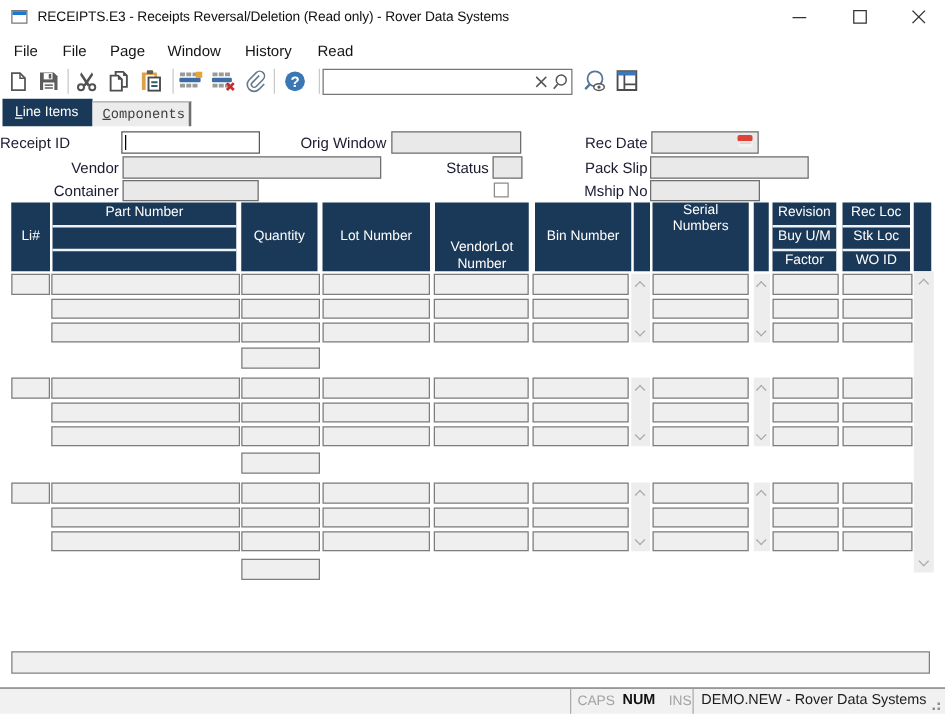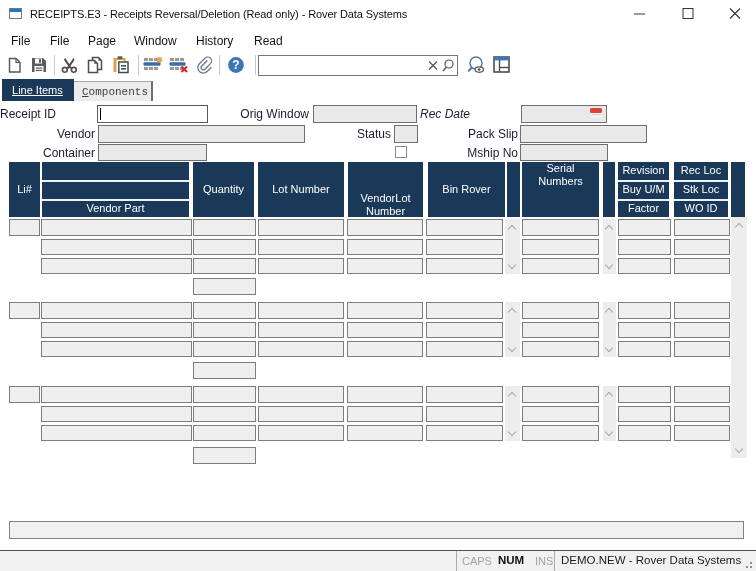--- a/index.html
+++ b/index.html
@@ -120,31 +120,31 @@
 
 <div class="abs" style="left:258px; top:55px; width:200px; height:21px; background:#fff; border:1px solid #767676;"></div>
 <svg class="abs" style="left:426px; top:58px;" width="32" height="15" viewBox="0 0 32 15">
   <line x1="3" y1="3.5" x2="11" y2="11.5" stroke="#555" stroke-width="1.2"></line>
   <line x1="11" y1="3.5" x2="3" y2="11.5" stroke="#555" stroke-width="1.2"></line>
   <circle cx="23" cy="6" r="4" fill="none" stroke="#555" stroke-width="1.2"></circle>
   <line x1="20" y1="9.5" x2="17" y2="13" stroke="#555" stroke-width="1.3"></line>
 </svg>
 
 <div class="abs" style="left:2px; top:79px; width:72px; height:22px; background:#1a3857;"></div>
-<div class="lbl" style="left:12px; top:84px; color:#fff; font-size:11px;text-decoration:underline;"><span style="text-decoration:underline;">L</span>ine Items</div>
+<div class="lbl" style="left:12px; top:84px; color:#fff; font-size:11px;"><span style="text-decoration:underline;">L</span>ine Items</div>
 <div class="abs" style="left:74px; top:81px; width:79px; height:20px; background:#ececec; border-top:1px solid #a8a8a8; border-right:2px solid #6e6e6e;"></div>
 <div class="lbl" style="left:82px; top:86px; color:#3f3f3f; font-size:11px;font-family:Liberation Mono, monospace;"><span style="text-decoration:underline;">C</span>omponents</div>
 
 <div class="lbl" style="left:0px;  top:107px; width:95px;  ">Receipt ID</div>
 <div class="abs" style="left:97px; top:105px; width:111px; height:18px; background:#fff; border:1px solid #5a5a5a;">
   <div style="position:absolute; left:2px; top:2px; width:1px; height:12px; background:#000;"></div>
 </div>
 <div class="lbl" style="left:210px; top:107px; width:99px; text-align:right;">Orig Window</div>
 <div class="inp" style="left:313px; top:105px; width:104px; height:18px;"></div>
-<div class="lbl" style="left:420px; top:107px; width:98px; font-style:italic;">Rec Date</div>
+<div class="lbl" style="left:420px; top:107px; width:98px; text-align:right;">Rec Date</div>
 <div class="inp" style="left:521px; top:105px; width:86px; height:18px;">
   <div style="position:absolute; right:4px; top:2px; width:12px; height:10px;">
     <div style="position:absolute; left:0; top:0; width:12px; height:4.5px; background:#dc4437; border-radius:1.5px;"></div>
     <div style="position:absolute; left:0.5px; top:4.5px; width:11px; height:5px; background:#f0f1f3;"></div>
     <div style="position:absolute; left:1.5px; top:6px; width:9px; height:1px; background:#e3c8c8;"></div>
   </div>
 </div>
 <div class="lbl" style="left:0px;  top:127px; width:95px;  text-align:right;">Vendor</div>
 <div class="inp" style="left:98px; top:125px; width:207px; height:18px;"></div>
 <div class="lbl" style="left:293px; top:127px; width:98px; text-align:right;">Status</div>
@@ -158,33 +158,33 @@
 <div class="lbl" style="left:420px; top:146px; width:98px; text-align:right;">Mship No</div>
 <div class="inp" style="left:520px; top:144px; width:88px; height:17px;"></div>
 
 <div id="ghead">
     <div class="abs" style="left: 9px; top: 162px; width: 31px; height: 55px; background: rgb(26, 56, 87);">
       <div class="htxt" style="top: 21px;">Li#</div>
     </div>
     <div class="abs" style="left: 42px; top: 162px; width: 147px; height: 55px; background: rgb(26, 56, 87);">
       <div style="position: absolute; left: 0px; right: 0px; top: 17.5px; height: 2px; background: rgb(238, 242, 246);"></div>
       <div style="position: absolute; left: 0px; right: 0px; top: 36.5px; height: 2px; background: rgb(238, 242, 246);"></div>
-      <div class="htxt" style="top: 39.5px;">Vendor Part</div>
+      <div class="htxt" style="top: 1.5px;">Part Number</div>
     </div>
     <div class="abs" style="left: 193px; top: 162px; width: 61px; height: 55px; background: rgb(26, 56, 87);">
       <div class="htxt" style="top: 21px;">Quantity</div>
     </div>
     <div class="abs" style="left: 258px; top: 162px; width: 86px; height: 55px; background: rgb(26, 56, 87);">
       <div class="htxt" style="top: 21px;">Lot Number</div>
     </div>
     <div class="abs" style="left: 348px; top: 162px; width: 75px; height: 55px; background: rgb(26, 56, 87);">
       <div class="htxt" style="top: 30px;">VendorLot<br>Number</div>
     </div>
     <div class="abs" style="left: 428px; top: 162px; width: 77px; height: 55px; background: rgb(26, 56, 87);">
-      <div class="htxt" style="top: 21px;">Bin Rover</div>
+      <div class="htxt" style="top: 21px;">Bin Number</div>
     </div>
     <div class="abs" style="left: 507px; top: 162px; width: 13px; height: 55px; background: rgb(26, 56, 87);"></div>
     <div class="abs" style="left: 522px; top: 162px; width: 77px; height: 55px; background: rgb(26, 56, 87);">
       <div class="htxt" style="top: 0;">Serial<br>Numbers</div>
     </div>
     <div class="abs" style="left: 603px; top: 162px; width: 12px; height: 55px; background: rgb(26, 56, 87);"></div>
     <div class="abs" style="left: 618px; top: 162px; width: 51px; height: 55px; background: rgb(26, 56, 87);">
       <div style="position: absolute; left: 0px; right: 0px; top: 17.5px; height: 2px; background: rgb(238, 242, 246);"></div>
       <div style="position: absolute; left: 0px; right: 0px; top: 36.5px; height: 2px; background: rgb(238, 242, 246);"></div>
       <div class="htxt" style="top: 1.5px;">Revision</div>

